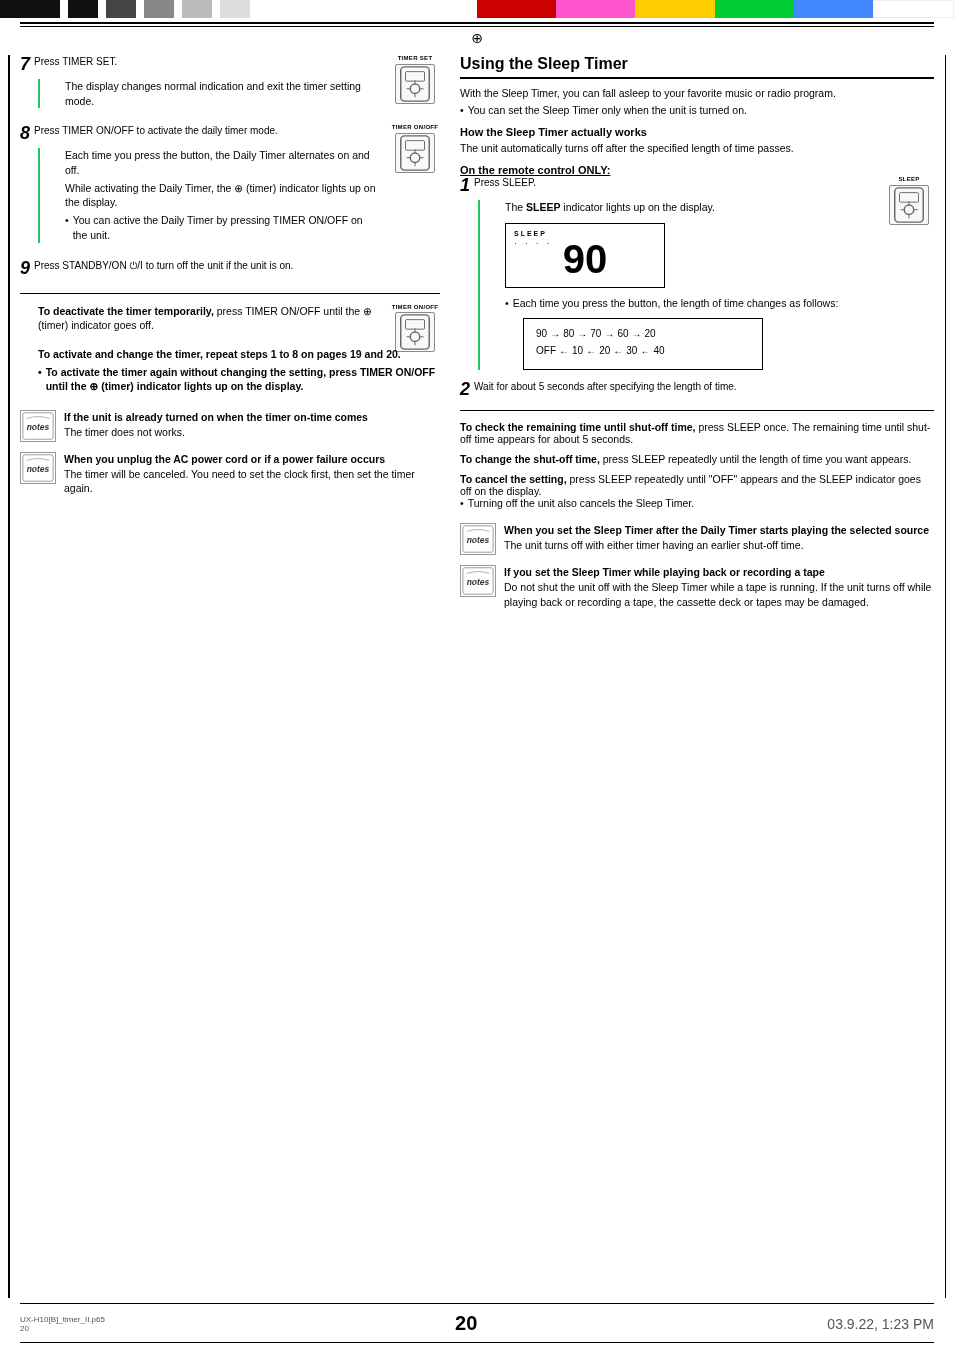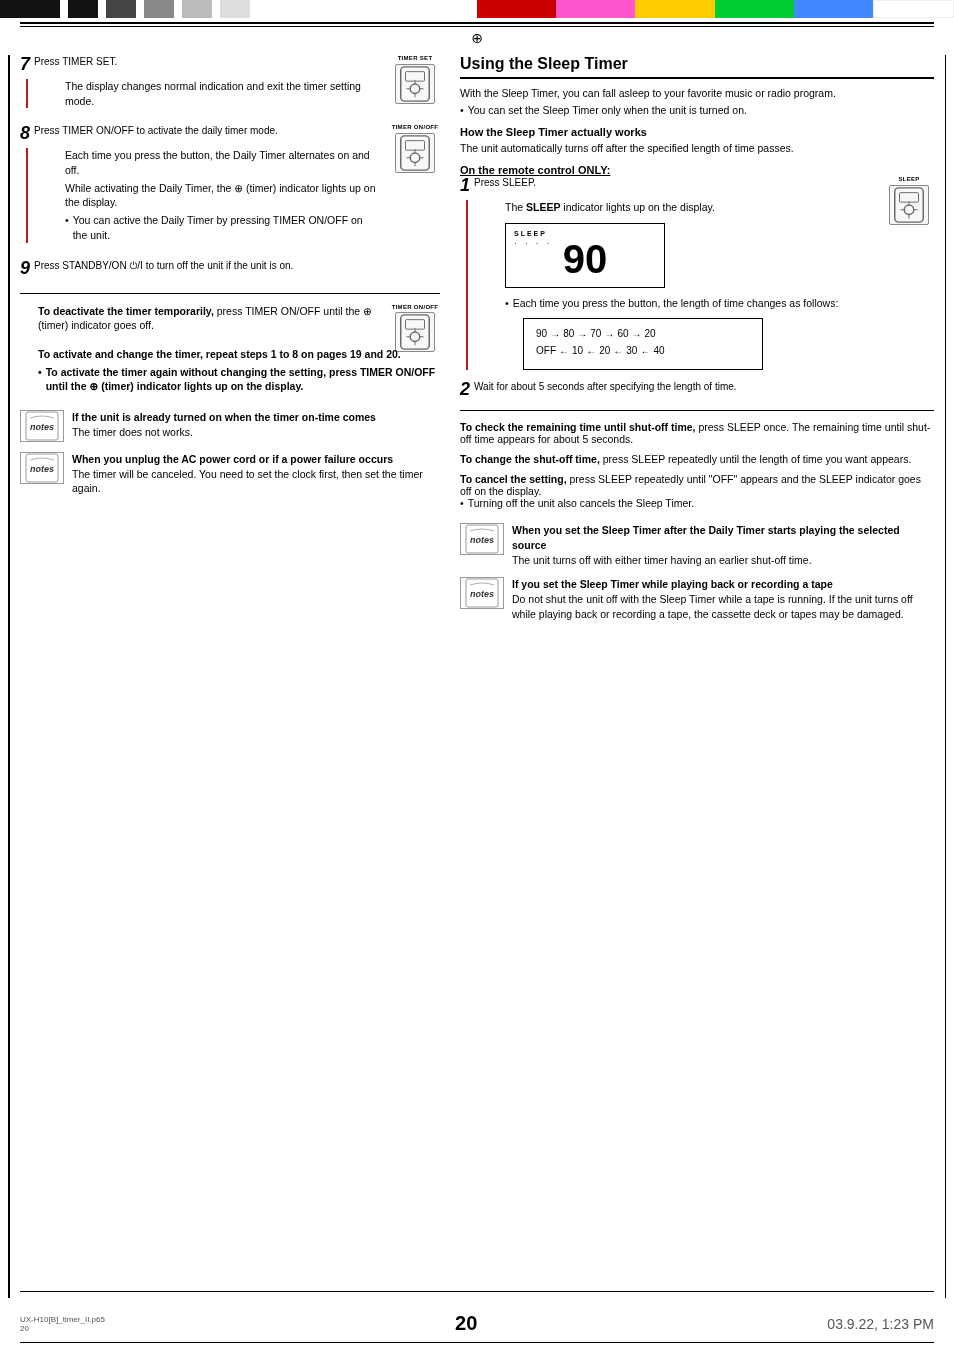--- a/index.html
+++ b/index.html
@@ -109,21 +109,21 @@
     }
 
     
     .note-block {
       display: flex;
       align-items: flex-start;
       margin-bottom: 10px;
       gap: 8px;
     }
     .note-icon {
-      width: 44px;
+      width: 36px;
       height: 32px;
       flex-shrink: 0;
       border: 1px solid #999;
       display: flex;
       align-items: center;
       justify-content: center;
       font-size: 8px;
       font-style: italic;
       font-weight: bold;
       position: relative;
@@ -199,23 +199,23 @@
       align-items: center;
       gap: 3px;
       margin-bottom: 3px;
     }
     .arrow-row span {
       font-size: 10px;
     }
 
     
     .left-border-step {
-      border-left: 2px solid #b91c1c;
-      padding-left: 19px;
-      margin-left: 6px;
+      border-left: 2px solid #22c55e;
+      padding-left: 7px;
+      margin-left: 18px;
     }
 
     .right-icon-box {
       position: absolute;
       right: 0;
       top: 0;
       width: 50px;
       display: flex;
       flex-direction: column;
       align-items: center;
@@ -558,21 +558,21 @@
       <div class="note-text-block">
         <p><strong>If you set the Sleep Timer while playing back or recording a tape</strong></p>
         <p>Do not shut the unit off with the Sleep Timer while a tape is running. If the unit turns off while playing back or recording a tape, the cassette deck or tapes may be damaged.</p>
       </div>
     </div>
 
   </div>
 
 </div>
 
-<div style="position:absolute; bottom:18px; left:20px; right:20px; border-top:1.5px solid #000; padding-top:20px; display:flex; justify-content:space-between; align-items:center;">
+<div style="position:absolute; bottom:18px; left:20px; right:20px; border-top:1.5px solid #000; padding-top:8px; display:flex; justify-content:space-between; align-items:center;">
   <div style="display:flex; flex-direction:column; font-size:8px; color:#555;">
     <span>UX-H10[B]_timer_II.p65</span>
     <span>20</span>
   </div>
   <div style="font-size:20px; font-weight:bold;">20</div>
   <div style="font-size:14px; color:#555; text-align:center;">
     <span>03.9.22, 1:23 PM</span>
   </div>
 </div>
 

